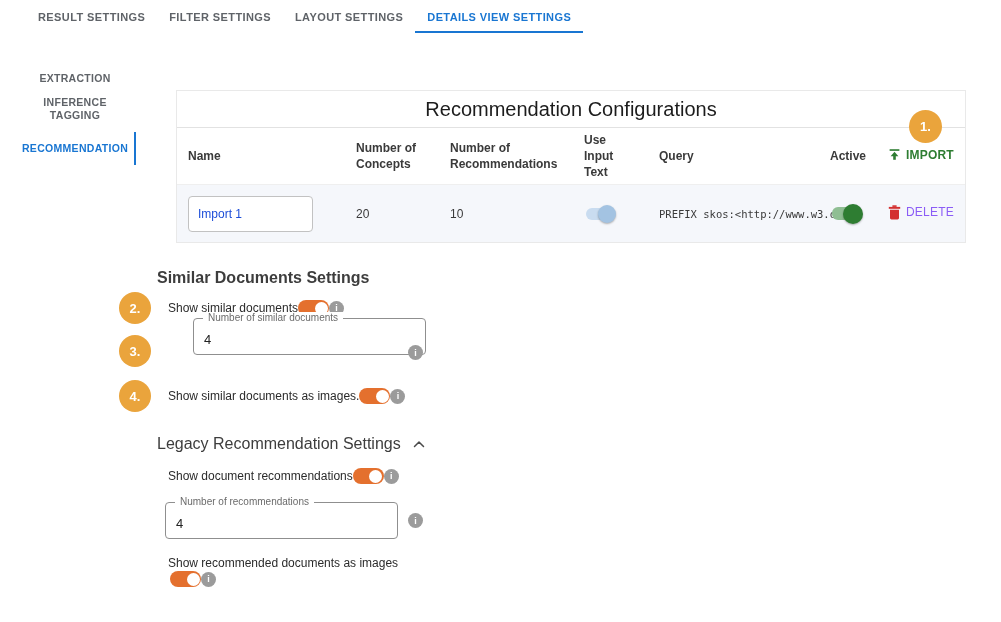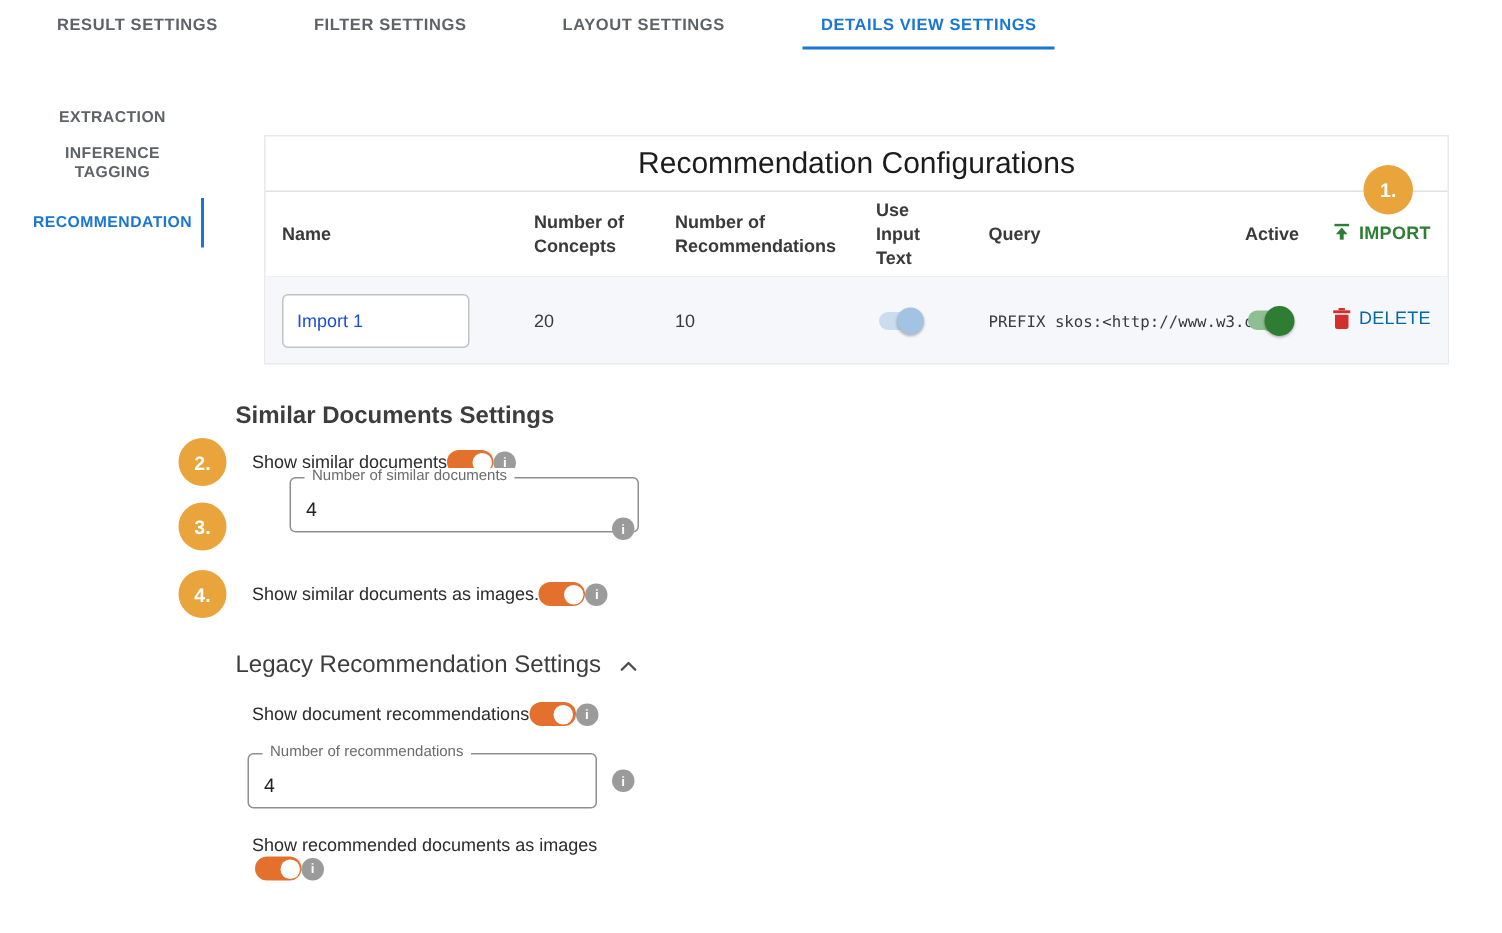--- a/index.html
+++ b/index.html
@@ -1,21 +1,21 @@
 <!DOCTYPE html>
 <html><head>
 <meta charset="utf-8">
 <style>
   * { margin:0; padding:0; box-sizing:border-box; }
   html,body { width:1001px; height:622px; background:#fff;
     font-family:"Liberation Sans", sans-serif; color:#333; overflow:hidden; }
   .abs { position:absolute; }
 
   
-  .tabbar { position:absolute; left:26px; top:0; height:33px; display:flex;gap:40px; }
+  .tabbar { position:absolute; left:26px; top:0; height:33px; display:flex; }
   .tab { position:relative; display:flex; align-items:center; padding:0 12px;
     font-size:11px; font-weight:700; letter-spacing:.4px; color:#5f6368;
     cursor:pointer; white-space:nowrap; }
   .tab.active { color:#1976d2; }
   .tab.active::after { content:""; position:absolute; left:0; right:0; bottom:0;
     height:2px; background:#1976d2; }
 
   
   .sidebar { position:absolute; left:0; top:60px; width:150px; }
   .side-item { position:absolute; width:150px; text-align:center;
@@ -47,21 +47,21 @@
 
   .name-input { width:125px; height:36px; border:1px solid #c2c2c2; border-radius:4px;
     background:#fff; font-size:12px; color:#1d4ed8; padding:0 9px;
     font-family:"Liberation Sans", sans-serif; }
   .query-text { font-family:"DejaVu Sans Mono", monospace; font-size:10.5px;
     color:#3a3a3a; white-space:nowrap; }
 
   .import-btn { display:inline-flex; align-items:center; gap:5px; color:#2e7d32;
     font-size:12px; font-weight:600; letter-spacing:.2px; cursor:pointer; background:none;
     border:none; font-family:"Liberation Sans", sans-serif; }
-  .delete-btn { display:inline-flex; align-items:center; gap:5px; color:#0369a1;
+  .delete-btn { display:inline-flex; align-items:center; gap:5px; color:#8b5cf6;
     font-size:12px; font-weight:500; letter-spacing:.2px; cursor:pointer; background:none;
     border:none; font-family:"Liberation Sans", sans-serif; }
 
   
   .m-switch { position:relative; width:38px; height:20px; flex:none; cursor:pointer; }
   .m-switch .track { position:absolute; left:5px; top:4px; width:27px; height:12px;
     border-radius:6px; }
   .m-switch .knob { position:absolute; top:1px; width:18px; height:18px; border-radius:50%;
     box-shadow:0 1px 2px rgba(0,0,0,.3); }
   .m-switch.blue .track { background:#c9dcf0; }

